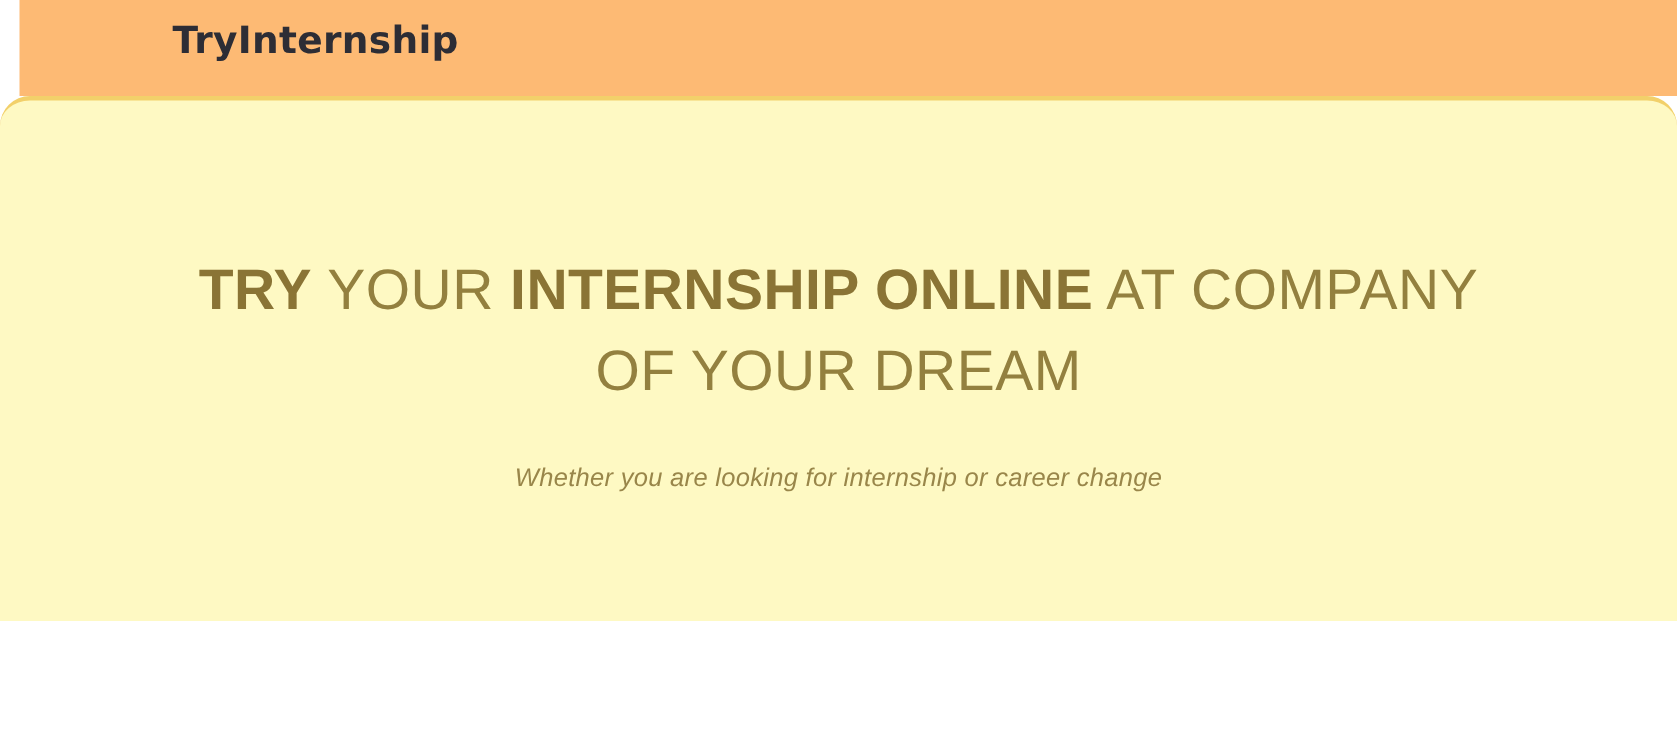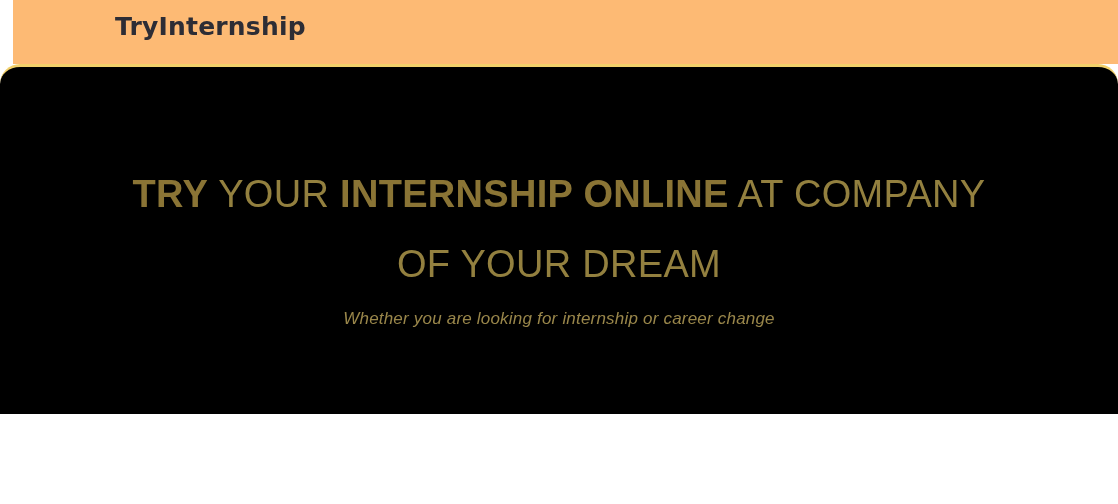--- a/index.html
+++ b/index.html
@@ -43,21 +43,21 @@
     white-space: nowrap;
   }
 
   
   .hero {
     position: absolute;
     left: 0;
     top: 64px;
     width: 1118px;
     height: 386px;
-    background: #000000;
+    background: #fef9c3;
     border-top: 3px solid #f2d06a;
     box-sizing: border-box;
     overflow: hidden;
     border-radius: 20px;
   }
   .hero-inner {
     position: absolute;
     left: 0;
     right: 0;
     top: 0;
@@ -79,21 +79,20 @@
     font-weight: 400;
     color: #93803f;
     white-space: normal;
   }
   .hero-title .em {
     font-weight: 700;
     color: #8a7435;
   }
   .hero-title .ln2 {
     display: block;
-    margin-top: 16px;
   }
 
   .hero-subtitle {
     position: absolute;
     left: 0;
     right: 0;
     top: 224px;
     margin: 16px;
     font-family: "Liberation Sans Narrow", "Liberation Sans", sans-serif;
     font-stretch: condensed;

